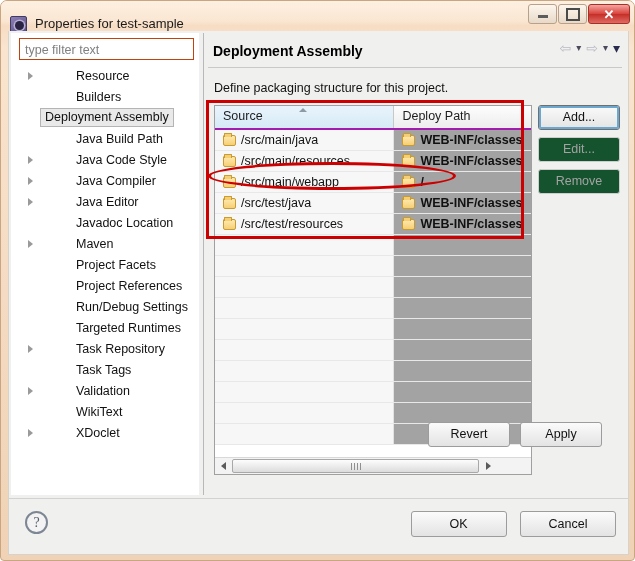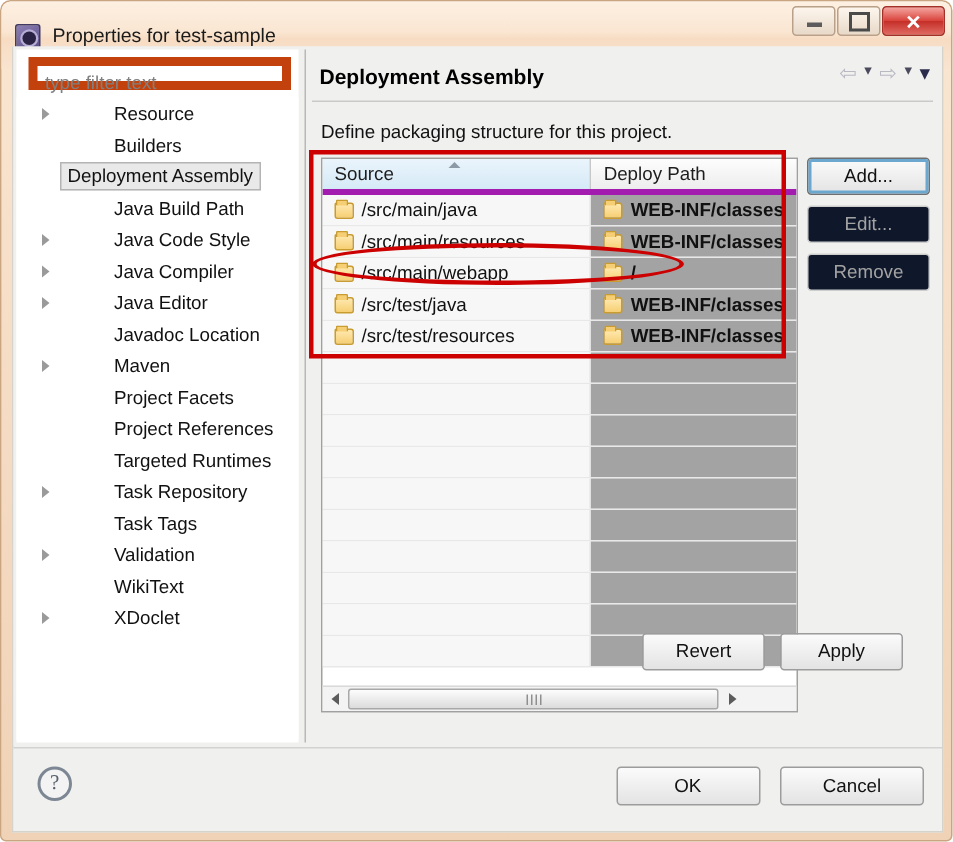--- a/index.html
+++ b/index.html
@@ -67,21 +67,21 @@
     background:#f0f0ef;
   }
 
   
   .leftpane{
     position:absolute; left:2px; top:2px; width:188px; height:462px;
     background:#ffffff; border:none;
   }
   .filterbox{
     position:absolute; left:8px; top:5px; width:175px; height:22px;
-    border:6px solid #c2410c; background:#fff;
+    border:1px solid #c2410c; background:#fff;
     font-size:12.5px; color:#808080;
     padding:2px 0 0 5px; line-height:19px;
     font-family:"Liberation Sans", sans-serif;
   }
   .tree{
     position:absolute; left:0; top:32px; width:188px; height:428px;
     background:#fff; overflow:hidden;
   }
   .tnode{
     height:21px; display:flex; align-items:center;
@@ -114,21 +114,21 @@
   }
   .navicons{ position:absolute; right:6px; top:8px; display:flex; align-items:center; gap:5px; }
   .hdr-sep{ position:absolute; left:2px; top:34px; width:414px; height:1px; background:#c9c9c9; }
   .pg-desc{ position:absolute; left:8px; top:48px; font-size:12.5px; color:#111; }
 
   
   .tablewrap{
     position:absolute; left:8px; top:72px; width:318px; height:370px;
     border:1px solid #a0a0a0; background:#fff; overflow:hidden;
   }
-  .thead{ display:flex; height:24px; border-bottom:4px solid #a21caf; }
+  .thead{ display:flex; height:24px; border-bottom:2px solid #a21caf; }
   .th{
     font-size:12.5px; color:#1d1d1d; padding:3px 0 0 8px;
     border-right:1px solid #c8c8c8; position:relative;
     background:linear-gradient(to bottom,#fdfdfd,#ededed);
   }
   .th.c1{ width:180px; background:linear-gradient(to bottom,#eaf4fb,#d5eaf7); }
   .th.c2{ width:137px; border-right:none; }
   .sortmark{
     position:absolute; left:84px; top:2px; width:0;height:0;
     border-left:4px solid transparent;border-right:4px solid transparent;
@@ -171,21 +171,21 @@
   
   .sidebtns{ position:absolute; left:332px; top:72px; width:82px; }
   .btn{
     display:block; width:82px; height:25px; margin-bottom:7px;
     border:1px solid #9c9c9c; border-radius:3px;
     background:linear-gradient(to bottom,#fbfbfb,#e3e3e3);
     font-size:12.5px; color:#111; font-family:"Liberation Sans", sans-serif;
     text-align:center; line-height:23px;
   }
   .btn.focus{ outline:2px solid #6ba7cf; outline-offset:-3px; border-color:#6f6f6f; }
-  .btn.disabled{ color:#a3a3a3; background:#0f172a; border-color:#cdcdcd; }
+  .btn.disabled{ color:#a3a3a3; background:#14532d; border-color:#cdcdcd; }
 
   .revapply{ position:absolute; left:222px; top:389px; }
   .btn.wide{ display:inline-block; width:82px; margin-right:10px; }
 
   
   .footer{
     position:absolute; left:0; bottom:0; width:619px; height:56px;
     border-top:1px solid #d2d2d2; background:#f0f0ef;
   }
   .helpbtn{
@@ -293,20 +293,26 @@
             <div class="tnode">
               <span class="arrow none">
                 <span></span>
               </span>
               <span class="tlabel">Project References</span>
             </div>
             <div class="tnode">
               <span class="arrow none">
                 <span></span>
               </span>
+              <span class="tlabel">Run/Debug Settings</span>
+            </div>
+            <div class="tnode">
+              <span class="arrow none">
+                <span></span>
+              </span>
               <span class="tlabel">Targeted Runtimes</span>
             </div>
             <div class="tnode">
               <span class="arrow">
                 <span></span>
               </span>
               <span class="tlabel">Task Repository</span>
             </div>
             <div class="tnode">
               <span class="arrow none">

